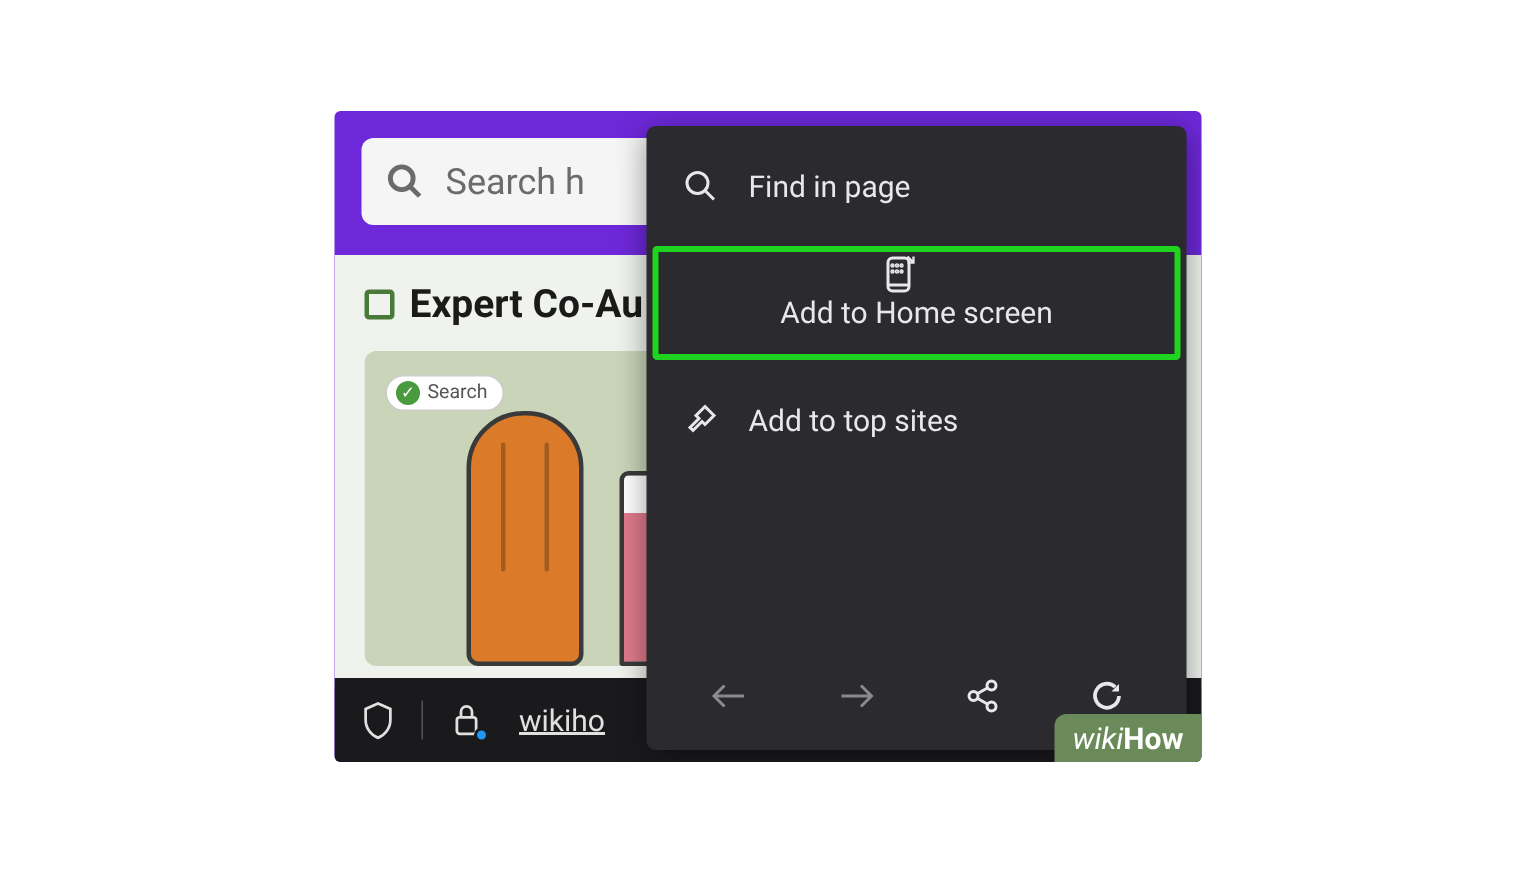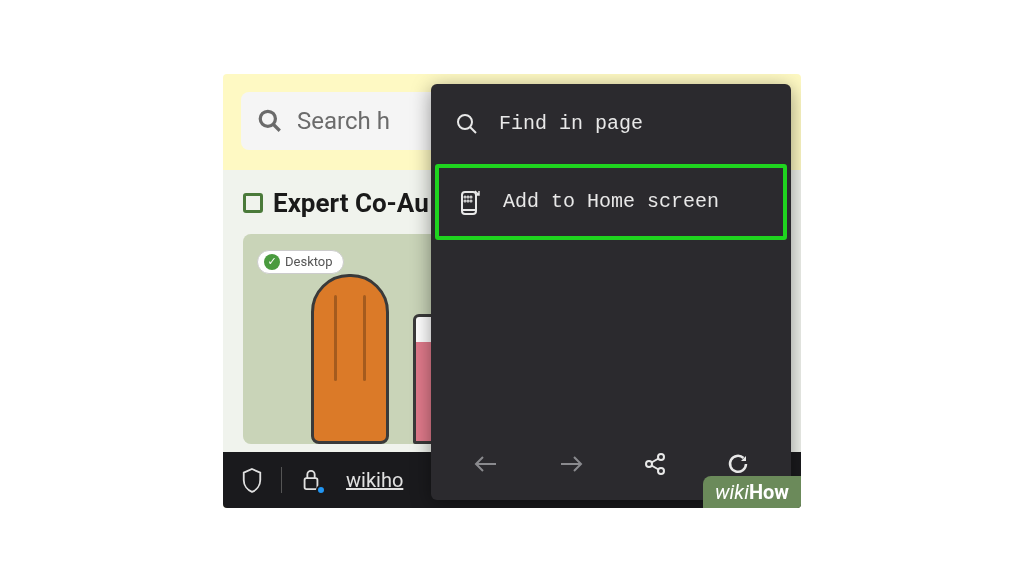--- a/index.html
+++ b/index.html
@@ -14,21 +14,21 @@
       display: flex;
       align-items: center;
       justify-content: center;
       font-family: -apple-system, BlinkMacSystemFont, "Segoe UI", Roboto, sans-serif;
       overflow: hidden;
     }
     .phone-frame {
       width: 578px;
       height: 434px;
       position: relative;
-      background: #fef9c3;
+      background: #6d28d9;
       border-radius: 4px;
       overflow: hidden;
     }
     .search-bar {
       position: absolute;
       top: 18px;
       left: 18px;
       width: 542px;
       height: 58px;
       background: #f5f5f5;
@@ -188,21 +188,20 @@
       position: absolute;
       top: 10px;
       right: 10px;
       width: 360px;
       height: 416px;
       background: #2b2a2e;
       border-radius: 6px;
       box-shadow: 0 4px 20px rgba(0,0,0,0.4);
       display: flex;
       flex-direction: column;
-      font-family: Liberation Mono, monospace;
     }
     .menu-item {
       display: flex;
       align-items: center;
       height: 80px;
       padding: 0 24px;
       color: #e8e8e8;
       cursor: pointer;
     }
     .menu-item .mi-icon {
@@ -214,20 +213,21 @@
     .menu-item .mi-label {
       font-size: 20px;
       flex: 1;
     }
     .menu-item.highlighted {
       border: 4px solid #1fd41f;
       border-radius: 3px;
       margin: 0 4px;
       height: 76px;
       padding: 0 20px;
+      flex-direction: column;
     }
     .toggle {
       width: 46px;
       height: 22px;
       background: #5a5a5d;
       border-radius: 20px;
       position: relative;
     }
     .toggle::after {
       content: "";
@@ -284,21 +284,21 @@
       <span class="bookmark-box"></span>
       <span class="section-title">Expert Co-Au</span>
     </div>
     <div class="card">
       <div class="popsicle-card">
         <div class="popsicle"></div>
         <div class="drink"></div>
       </div>
       <div class="expert-badge">
         <span class="check">✓</span>
-        <span>Desktop</span>
+        <span>Search</span>
       </div>
     </div>
   </div>
 
   <div class="bottom-bar">
     <span>
       <svg width="22" height="26" viewBox="0 0 24 28" fill="none" stroke="#e0e0e0" stroke-width="2">
         <path d="M12 2 L21 6 V14 C21 20 17 25 12 27 C7 25 3 20 3 14 V6 Z"></path>
       </svg>
     </span>
@@ -335,20 +335,28 @@
           <circle cx="12" cy="9" r="0.5" fill="#e8e8e8"></circle>
           <circle cx="6" cy="13" r="0.5" fill="#e8e8e8"></circle>
           <circle cx="9" cy="13" r="0.5" fill="#e8e8e8"></circle>
           <circle cx="12" cy="13" r="0.5" fill="#e8e8e8"></circle>
           <path d="M16 3 L20 7 M20 3 L20 7 L16 7" stroke-width="1.5"></path>
         </svg>
       </span>
       <span class="mi-label">Add to Home screen</span>
     </div>
 
+    <div class="menu-item">
+      <span class="mi-icon">
+        <svg width="24" height="24" viewBox="0 0 24 24" fill="none" stroke="#e8e8e8" stroke-width="2">
+          <path d="M15 3 L21 9 L15 15 L13 13 L7 19 L5 17 L11 11 L9 9 Z"></path>
+        </svg>
+      </span>
+      <span class="mi-label">Add to top sites</span>
+    </div>
 
     <div class="menu-nav">
       <span>
         <svg width="26" height="22" viewBox="0 0 26 22" fill="none" stroke="#8a8a8e" stroke-width="2">
           <path d="M10 4 L3 11 L10 18 M3 11 L23 11"></path>
         </svg>
       </span>
       <span>
         <svg width="26" height="22" viewBox="0 0 26 22" fill="none" stroke="#8a8a8e" stroke-width="2">
           <path d="M16 4 L23 11 L16 18 M23 11 L3 11"></path>

